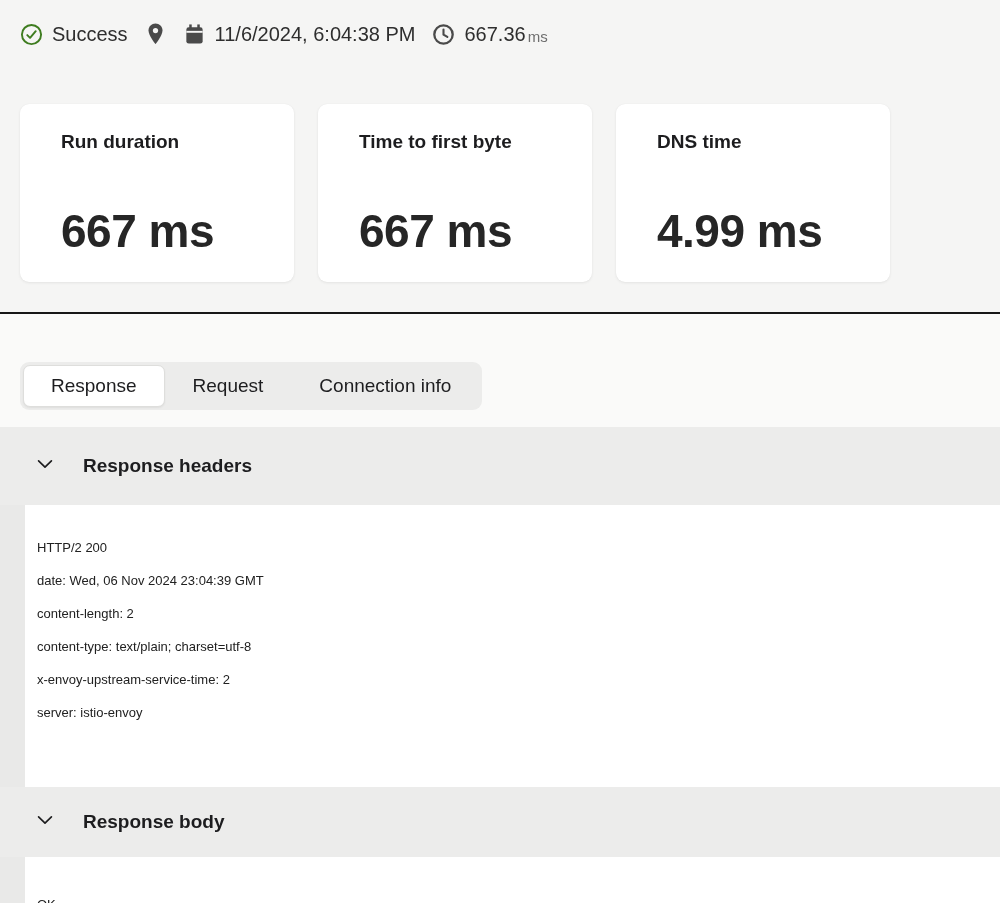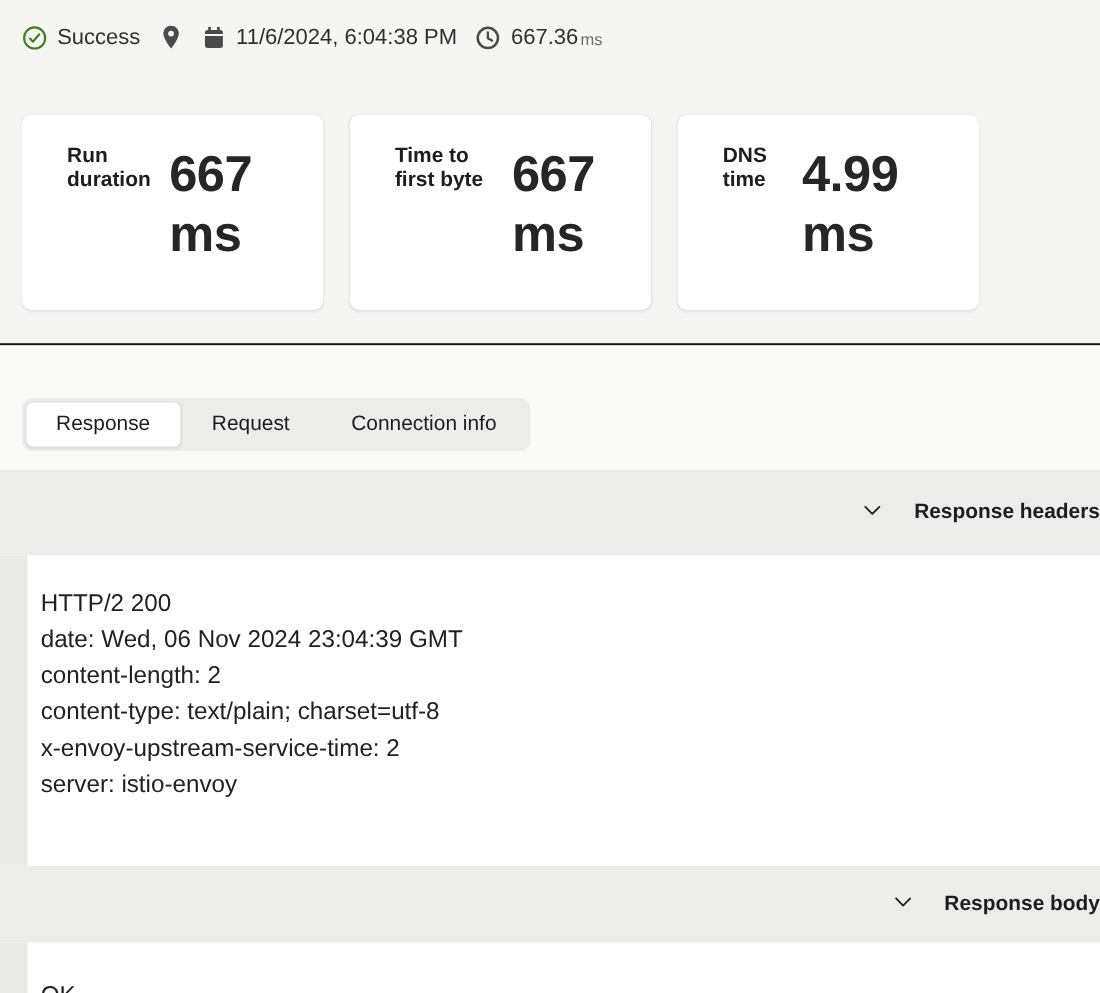--- a/index.html
+++ b/index.html
@@ -19,21 +19,21 @@
   .status-bar { display:flex; align-items:center; font-size:20px; color:#2e2e2e; }
   .status-item { display:flex; align-items:center; gap:9px; margin-right:17px; }
   .status-item svg { display:block; }
   .duration-unit { font-size:15px; color:#6e6e6e; padding-top:4px; }
 
   .cards { display:flex; gap:24px; margin-top:58px; }
   .card {
     width:274px; height:178px; background:#ffffff; border-radius:9px;
     box-shadow:0 1px 3px rgba(0,0,0,.07), 0 0 1px rgba(0,0,0,.06);
     padding:27px 20px 24px 41px;
-    display:flex; flex-direction:row; justify-content:space-between;
+    display:flex; flex-direction:column; justify-content:space-between;
   }
   .card-title { font-size:19px; font-weight:700; color:#1d1d1f; }
   .card-value { font-size:46px; font-weight:700; letter-spacing:-0.5px; color:#262626; }
 
   
   .tabs-row { background:#fafaf9; padding:17px 20px; }
   .tab-group {
     display:inline-flex; align-items:center;
     background:#ececeb; border-radius:9px; padding:3px;margin-top:31px;
   }
@@ -42,30 +42,30 @@
     cursor:pointer; border:1px solid transparent; white-space:nowrap;
   }
   .tab.active {
     background:#ffffff; border:1px solid #dededc;
     box-shadow:0 1px 2px rgba(0,0,0,.06);
   }
 
   
   .section-header {
     background:#ececeb; display:flex; align-items:center;
-    gap:27px; padding-left:34px; height:78px;justify-content:flex-end;
+    gap:27px; padding-left:34px; height:78px;
   }
   .section-header.compact { height:70px; }
   .section-title { font-size:19px; font-weight:700; color:#1d1d1f; }
   .chevron { display:block; cursor:pointer; }
 
   .section-content {
     position:relative; background:#ffffff;
     padding:26px 20px 58px 37px;
-    font-size:22px; line-height:33px; color:#212121;
+    font-size:13px; line-height:33px; color:#212121;
   }
   .section-content::before {
     content:""; position:absolute; left:0; top:0; bottom:0;
     width:25px; background:#e9e9e8;
   }
   .section-content.body-content { padding:31px 20px 22px 37px; }
   .header-line { white-space:pre; }
 </style>
 </head>
 <body>

